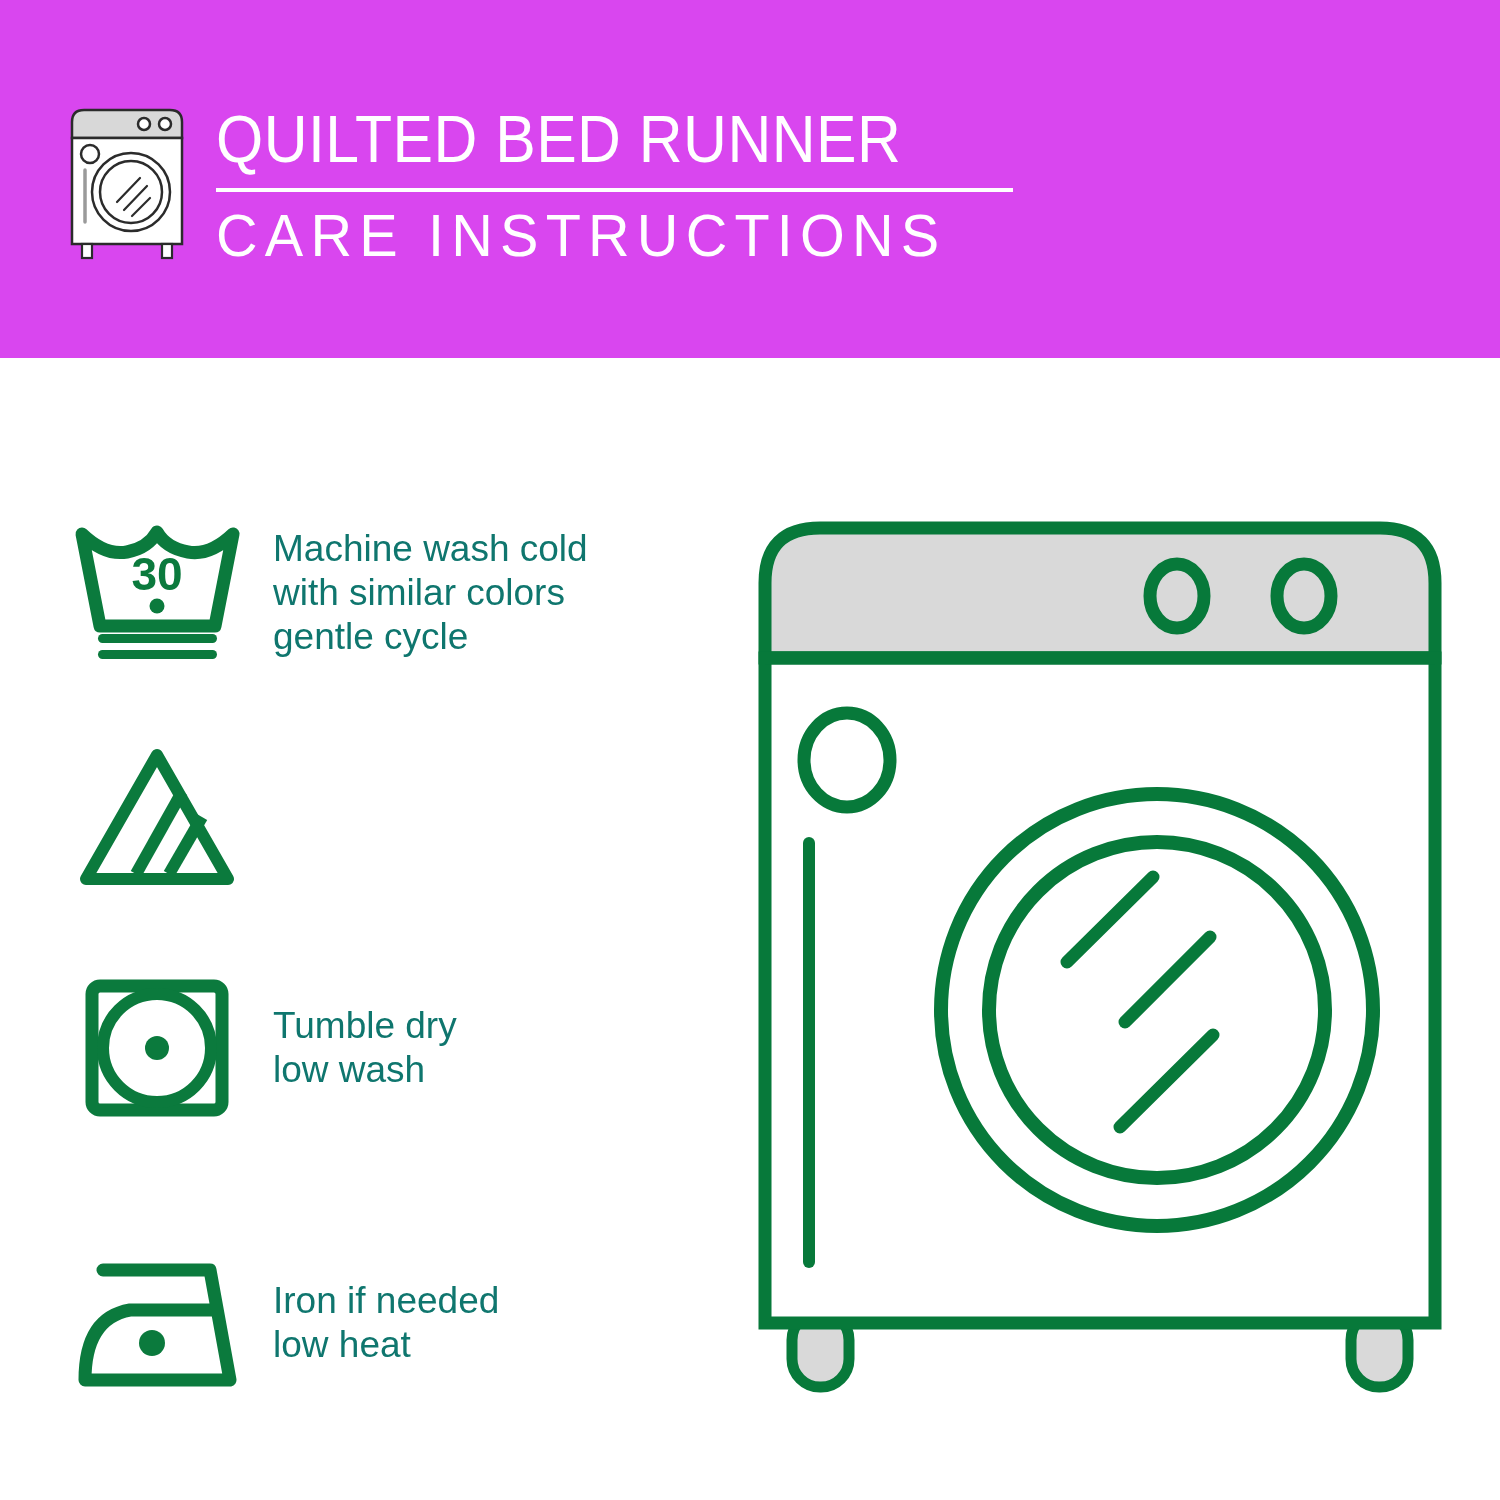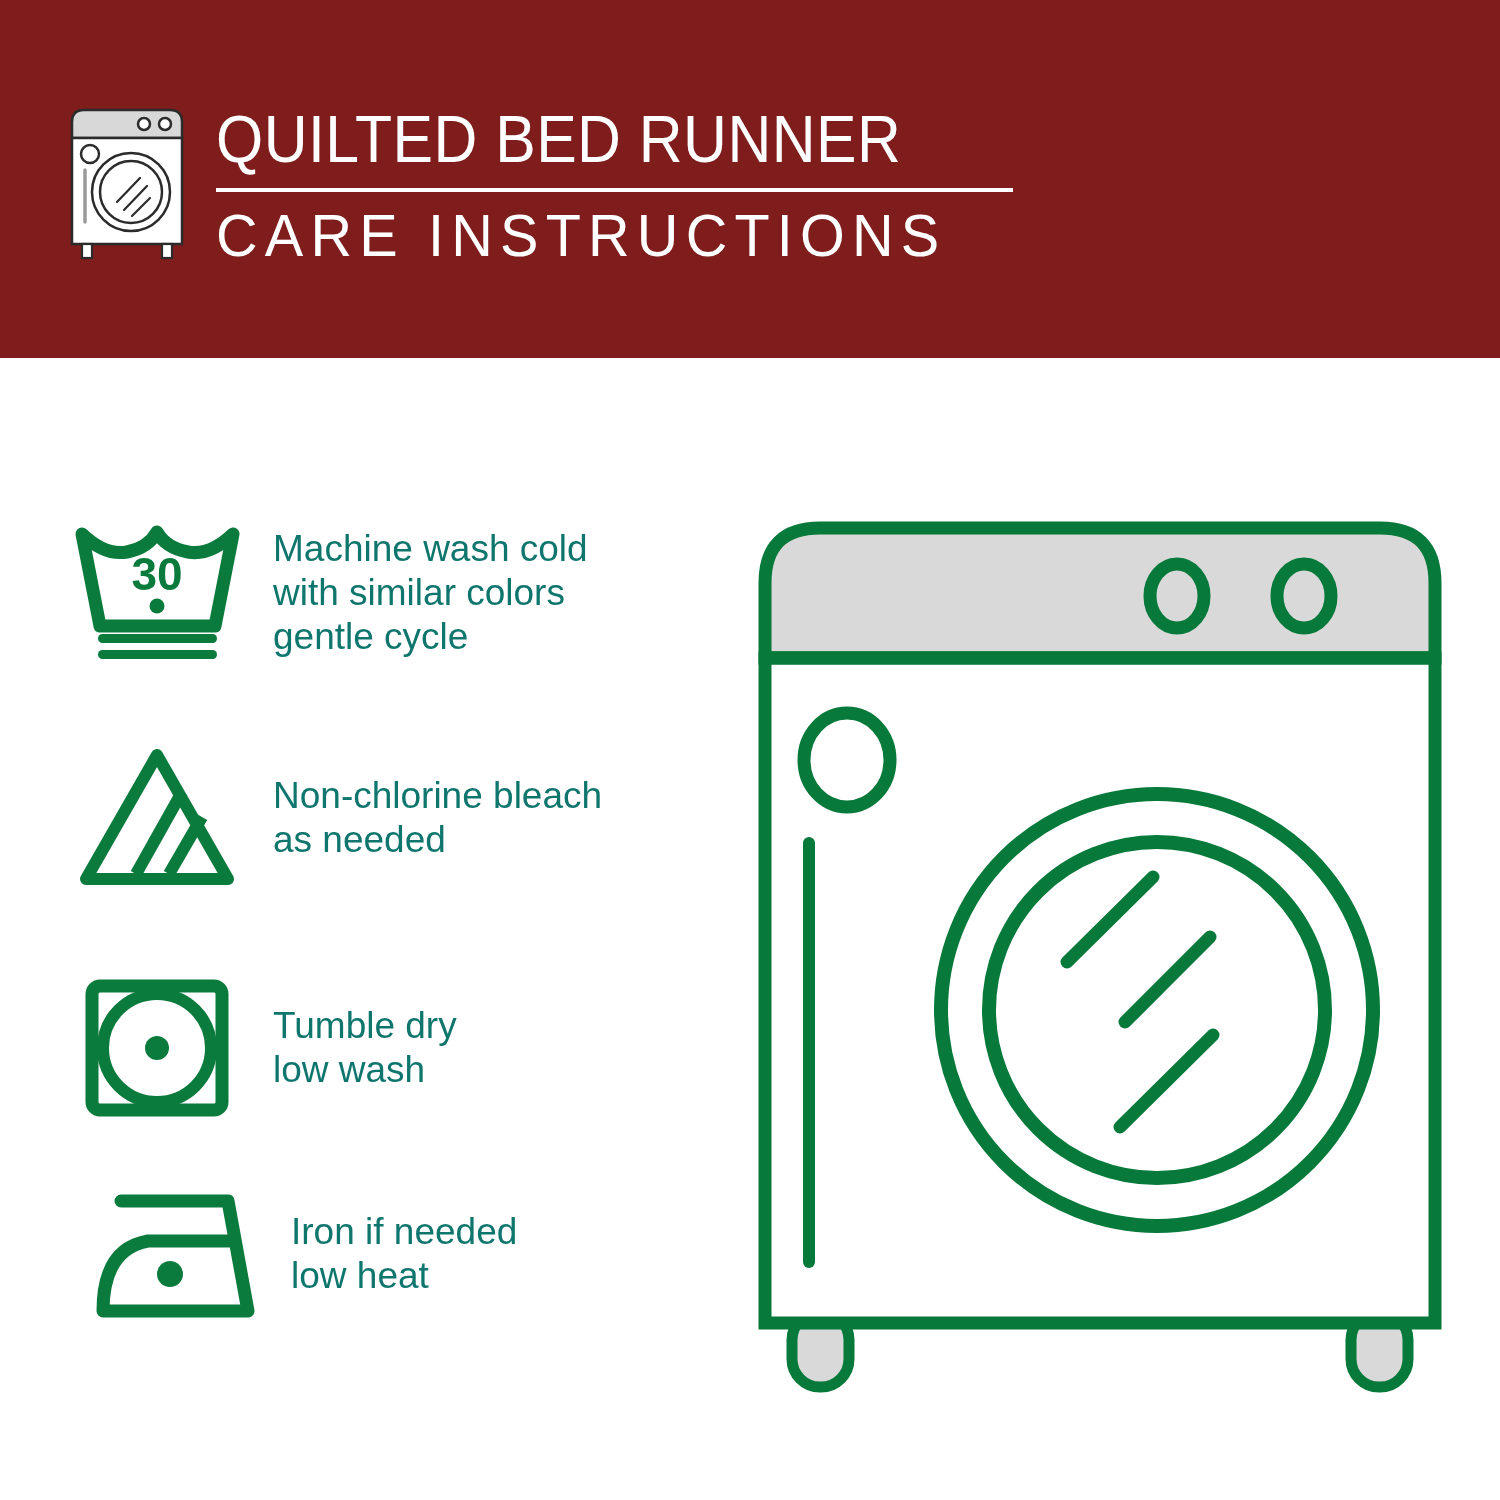--- a/index.html
+++ b/index.html
@@ -16,21 +16,21 @@
     position: relative;
   }
 
   
   .header-band {
     position: absolute;
     left: 0;
     top: 0;
     width: 1500px;
     height: 358px;
-    background: #7f1d1d;
+    background: #d946ef;
   }
   .header-logo {
     position: absolute;
     left: 62px;
     top: 104px;
     width: 130px;
     height: 158px;
   }
   .header-text-block {
     position: absolute;
@@ -77,21 +77,21 @@
   .care-row {
     position: absolute;
     left: 0;
     width: 700px;
     display: flex;
     align-items: center;
   }
   .care-row-0 { top: 160px; }
   .care-row-1 { top: 385px; }
   .care-row-2 { top: 615px; }
-  .care-row-3 { top: 821px; padding-left: 18px; }
+  .care-row-3 { top: 890px; }
 
   .care-symbol {
     width: 175px;
     min-width: 175px;
     height: 150px;
     margin-left: 70px;
     display: flex;
     align-items: center;
     justify-content: center;
   }
@@ -169,22 +169,20 @@
   </div>
 
   <div class="care-row care-row-1">
     <div class="care-symbol">
       <svg viewBox="0 0 175 150" width="175" height="150" aria-hidden="true">
         <path d="M87 12 L158 136 L16 136 Z" fill="none" stroke="#0b7a3d" stroke-width="12" stroke-linejoin="round"></path>
         <line x1="66" y1="131" x2="112" y2="49" stroke="#0b7a3d" stroke-width="12" stroke-linecap="butt"></line>
         <line x1="99" y1="131" x2="132" y2="74" stroke="#0b7a3d" stroke-width="12" stroke-linecap="butt"></line>
       </svg>
     </div>
-    <div class="care-label">Non-chlorine bleach
-as needed</div>
   </div>
 
   <div class="care-row care-row-2">
     <div class="care-symbol">
       <svg viewBox="0 0 175 150" width="175" height="150" aria-hidden="true">
         <rect x="22" y="13" width="130" height="124" rx="8" fill="none" stroke="#0b7a3d" stroke-width="13"></rect>
         <circle cx="87" cy="75" r="54" fill="none" stroke="#0b7a3d" stroke-width="12"></circle>
         <circle cx="87" cy="75" r="12" fill="#0b7a3d"></circle>
       </svg>
     </div>

